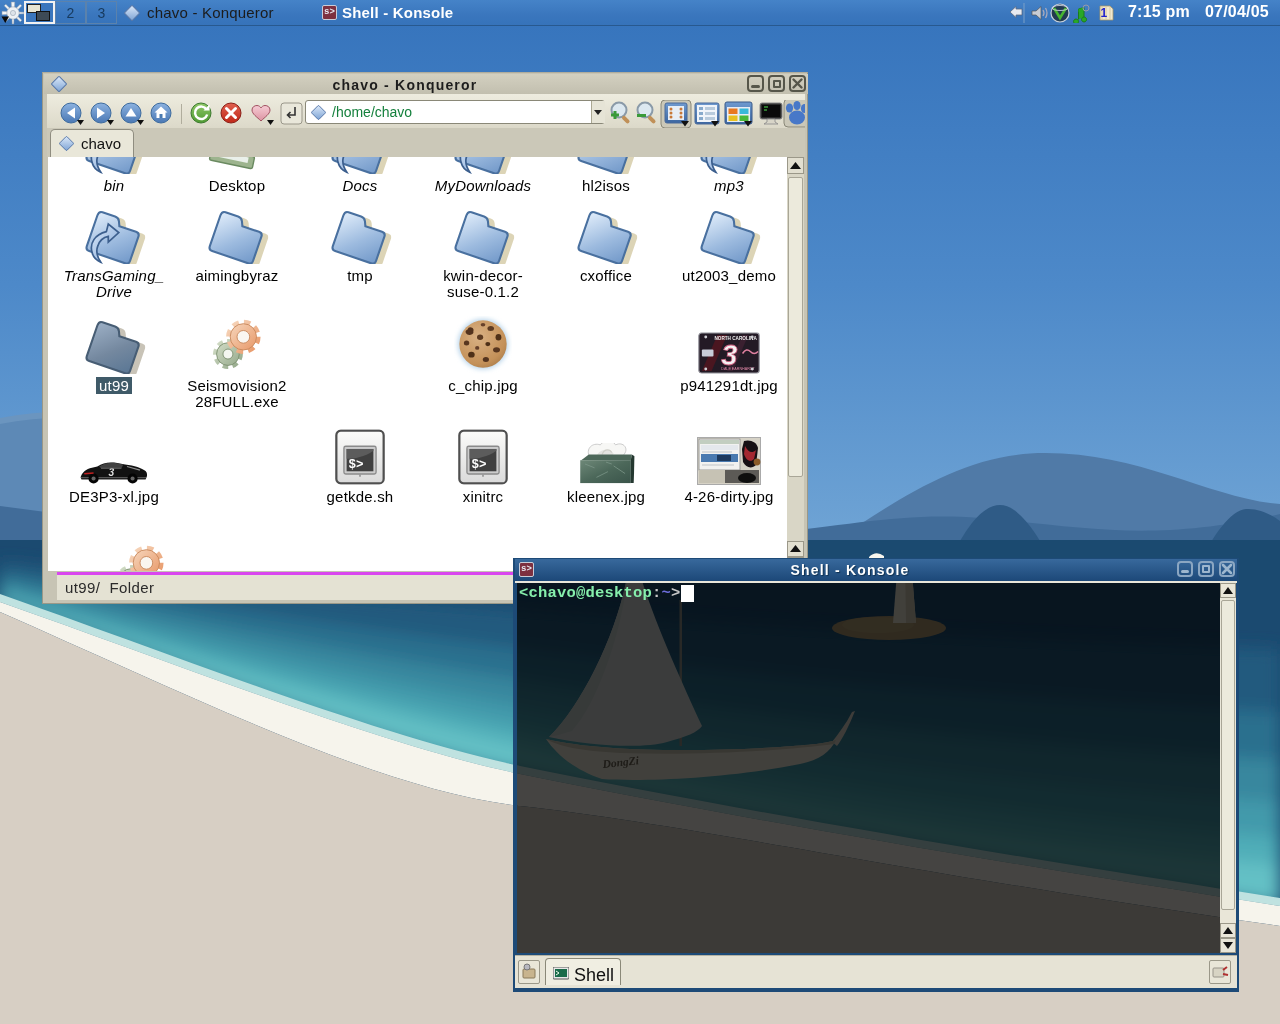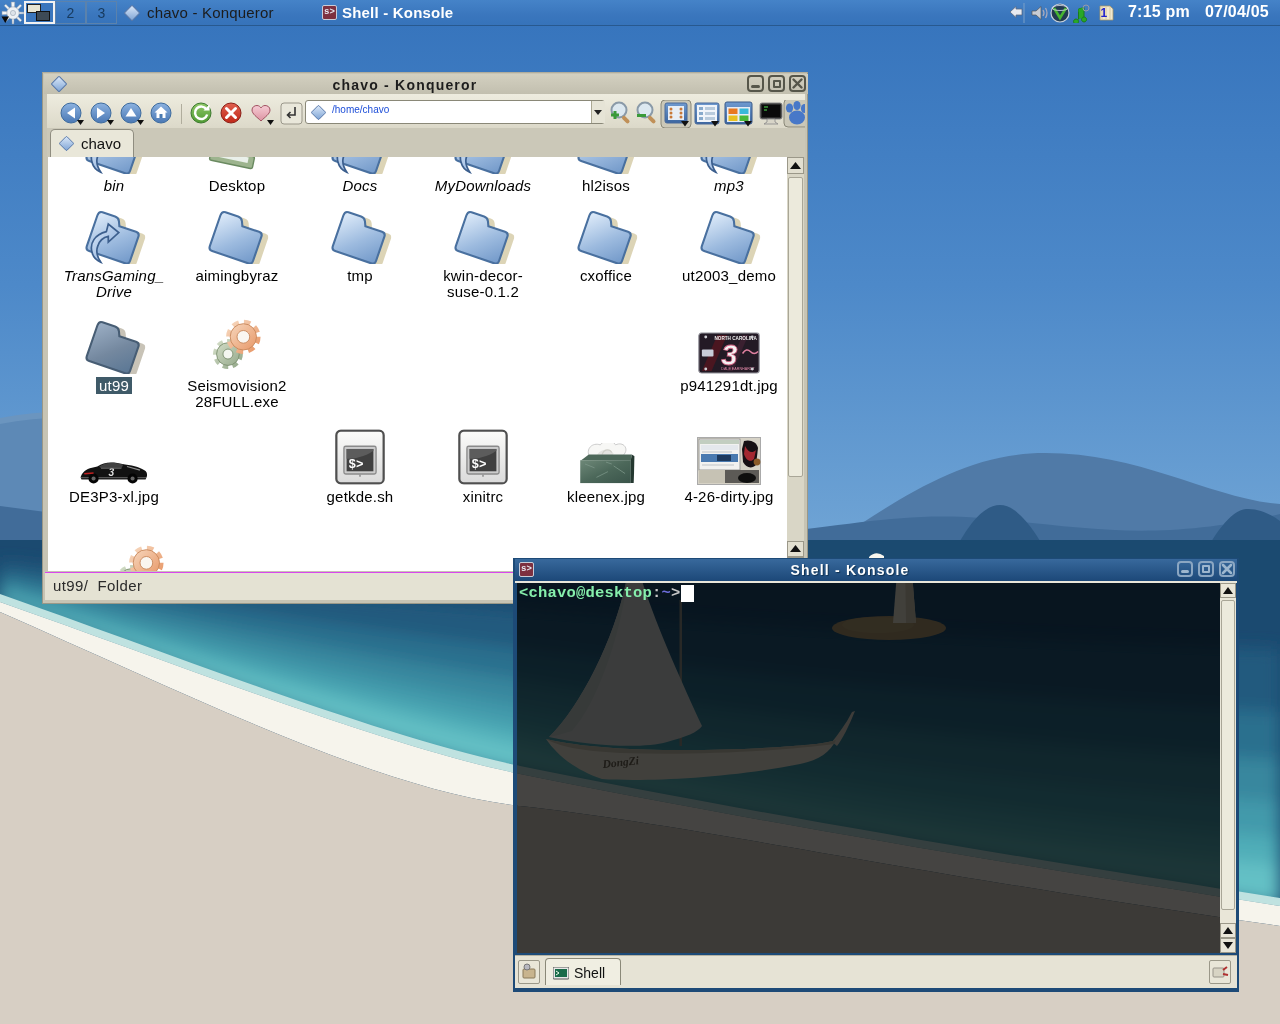--- a/index.html
+++ b/index.html
@@ -10,21 +10,21 @@
 #panel{position:absolute;left:0;top:0;width:1280px;height:26px;background:linear-gradient(#4583c8,#3a76bd 60%,#3673ba);border-bottom:1px solid #28598f}
 .ptext{position:absolute;top:4px;font-size:15px;color:#1c1c1c;letter-spacing:0.2px}
 .pcell{position:absolute;top:1px;width:31px;height:23px;border:1px solid #5b82ac;color:#173a5e;font-size:14px;text-align:center;line-height:22px}
 
 #konq{position:absolute;left:42px;top:72px;width:766px;height:532px;background:#c7c4b4;border:1px solid #9a9888;border-top:1px solid #b0ad9d}
 #ktitle{position:absolute;left:1px;top:1px;width:764px;height:20px;padding-right:42px;background:linear-gradient(#d3d0c0,#c2bfaf);color:#1d1d1d;font-weight:bold;font-size:14px;text-align:center;line-height:23px;letter-spacing:1.2px}
 #ktool{position:absolute;left:4px;top:21px;width:758px;height:34px;background:linear-gradient(#eeecdf,#dcd9c9)}
 #ktabs{position:absolute;left:4px;top:55px;width:758px;height:29px;background:#cbc8b8}
 #kview{position:absolute;left:5px;top:84px;width:739px;height:414px;background:#fff;overflow:hidden}
 #kscroll{position:absolute;left:744px;top:84px;width:17px;height:414px;background:#d9d6c6}
-#kstatus{position:absolute;left:2px;top:499px;width:758px;height:28px;background:#e4e2d3;border-top:1px solid #d946ef;color:#2a2a2a;font-size:15px;line-height:26px;letter-spacing:0.4px}
+#kstatus{position:absolute;left:14px;top:499px;width:758px;height:28px;background:#e4e2d3;border-top:3px solid #d946ef;color:#2a2a2a;font-size:15px;line-height:26px;letter-spacing:0.4px}
 .wbtn{position:absolute;top:2px;width:17px;height:17px;border:2px solid #56564a;border-radius:4px}
 
 .cell{position:absolute;width:122px;text-align:center}
 .ic{height:60px;display:flex;align-items:flex-end;justify-content:center}
 .ic svg{margin:0 auto}
 .lbl{font-size:15px;line-height:16px;color:#000;margin-top:4px;letter-spacing:0.2px}
 .it{font-style:italic}
 
 #kons{position:absolute;left:513px;top:558px;width:726px;height:434px;background:#1d4a77}
 #konstitle{position:absolute;left:2px;top:1px;width:722px;height:22px;padding-right:52px;background:linear-gradient(#38699c,#1c4878);color:#fff;font-weight:bold;font-size:14px;text-align:center;line-height:22px;letter-spacing:1.2px;text-shadow:1px 1px 1px #10304f}
@@ -384,21 +384,21 @@
    <g transform="translate(222,0)">
     <rect x="0" y="1" width="21" height="21" rx="3" fill="#e9e7da" stroke="#9a978a"></rect>
     <path d="M14,5 L14,13 L7,13 M9.5,10 L6.5,13 L9.5,16" fill="none" stroke="#333" stroke-width="1.6"></path>
    </g>
   </svg>
 
   <div class="abs" style="left:258px;top:6px;width:300px;height:24px;background:#fff;border:1px solid #8a8878;border-radius:3px">
     <svg class="abs" style="left:5px;top:4px" width="15" height="15" viewBox="0 0 16 16">
           <rect x="2.5" y="2.5" width="11" height="11" rx="1" transform="rotate(45 8 8)" fill="url(#diam)" stroke="#5878a8" stroke-width="1"></rect>
         </svg>
-    <span class="abs" style="left:26px;top:3px;font-size:10px;color:#1d4ed8">/home/chavo</span>
+    <span class="abs" style="left:26px;top:3px;font-size:14px;color:#15803d">/home/chavo</span>
   </div>
   <div class="abs" style="left:544px;top:7px;width:14px;height:22px;background:#e6e4d6;border-left:1px solid #aaa792">
     <svg width="12" height="22">
           <path d="M2,9 L10,9 L6,14 Z" fill="#222"></path>
         </svg>
   </div>
   <svg class="abs" style="left:562px;top:6px" width="196" height="28" viewBox="0 0 196 28">
    <g>
     <circle cx="10" cy="10" r="7.5" fill="#dce8f0" stroke="#8a9aa8" stroke-width="2"></circle>
     <rect x="15" y="15" width="9" height="4" rx="2" transform="rotate(45 15 15)" fill="#c09058"></rect>
@@ -580,20 +580,28 @@
         <div class="lbl"><span style="background:#3f5a68;color:#fff;padding:0 3px">ut99</span></div>
       </div>
   <div class="cell" style="left:128px;top:157px">
         <div class="ic">
           <svg width="58" height="58" viewBox="0 0 64 64">
             <use href="#exe"></use>
           </svg>
         </div>
         <div class="lbl">Seismovision2<br>28FULL.exe</div>
       </div>
+  <div class="cell" style="left:374px;top:157px">
+        <div class="ic">
+          <svg width="58" height="58" viewBox="0 0 60 60">
+            <use href="#cookie"></use>
+          </svg>
+        </div>
+        <div class="lbl">c_chip.jpg</div>
+      </div>
   <div class="cell" style="left:620px;top:157px">
         <div class="ic">
           <svg width="62" height="42" viewBox="0 0 64 43">
             <use href="#plate"></use>
           </svg>
         </div>
         <div class="lbl">p941291dt.jpg</div>
       </div>
 
   <div class="cell" style="left:5px;top:268px">
@@ -716,21 +724,21 @@
           <rect x="4" y="8" width="12" height="9" rx="1" fill="#c8b48e" stroke="#8a7a5a"></rect>
           <circle cx="8" cy="6" r="3" fill="#b8b8c0" stroke="#777"></circle>
         </svg>
    </div>
    <div class="abs" style="left:30px;top:2px;width:76px;height:27px;background:#f0eee2;border:1px solid #8a8878;border-bottom:none;border-radius:4px 4px 0 0">
      <svg width="16" height="13" style="position:absolute;left:7px;top:8px">
           <rect width="16" height="12" rx="1" fill="#e8e8e8" stroke="#555"></rect>
           <rect x="2" y="2" width="12" height="8" fill="#1a6b4a"></rect>
           <path d="M3,4 l3,2 -3,2" stroke="#efe" stroke-width="1" fill="none"></path>
         </svg>
-     <span style="position:absolute;left:28px;top:6px;font-size:14px;color:#111">Shell</span>
+     <span style="position:absolute;left:28px;top:6px;font-size:18px;color:#111">Shell</span>
    </div>
    <div class="sbtn" style="left:694px;top:4px;width:22px;height:24px">
      <svg width="20" height="22">
           <rect x="3" y="7" width="11" height="9" rx="1" fill="#d8d4c4" stroke="#98948a"></rect>
           <path d="M13,9 l4,-3 M13,13 l5,1" stroke="#b03030" stroke-width="2"></path>
         </svg>
    </div>
  </div>
 </div>
 

